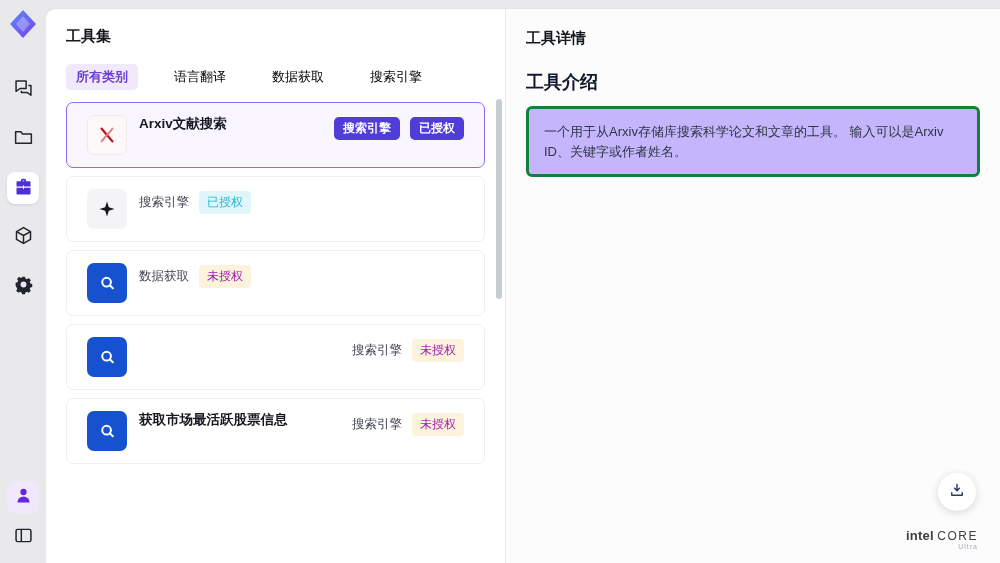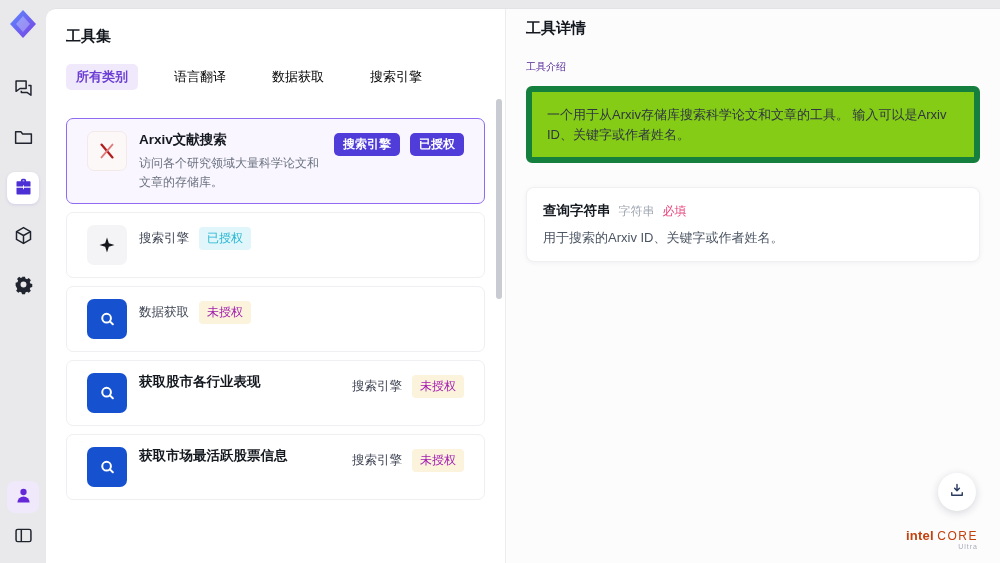--- a/index.html
+++ b/index.html
@@ -16,21 +16,21 @@
   .rail-btn.active { background:#FFFFFF; box-shadow:0 1px 3px rgba(80,50,200,.15); }
   .rail-spacer { flex:1; }
   .rail-btn.user { background:#EFE9FB; margin-bottom:8px; }
 
   
   .main { flex:1; margin-top:8px; background:#FFFFFF; border-radius:10px 0 0 0; border-top:1px solid #E3E3E6; display:flex; overflow:hidden; }
 
   
   .panel-left { width:459px; min-width:459px; padding:18px 10px 0 20px; display:flex; flex-direction:column; position:relative; }
   .pl-title { font-size:15px; font-weight:bold; color:#14181F; margin-bottom:18px; }
-  .tabs { display:flex; align-items:center; gap:26px; margin-bottom:28px; }
+  .tabs { display:flex; align-items:center; gap:26px; margin-bottom:12px; }
   .tab { font-size:13px; color:#000000; cursor:pointer; padding:4px 10px; border-radius:5px; white-space:nowrap; }
   .tab.active { background:#F0E9FB; color:#6C3FD4; font-weight:bold; }
 
   .tool-list { flex:1; overflow:hidden; padding-right:10px; }
   .card { display:flex; align-items:flex-start; gap:12px; padding:12px 20px; background:#FFFFFF; border:1px solid #EFEFF2; border-radius:7px; margin-bottom:8px; cursor:pointer; }
   .card.selected { border:1.5px solid #8E6BF0; background:#F9F6FF; }
   .tile { width:40px; height:40px; min-width:40px; border-radius:7px; display:flex; align-items:center; justify-content:center; }
   .tile.arxiv { background:#FDF8F8; border:1px solid #F3E9E9; }
   .tile.gray { background:#F4F4F6; }
   .tile.blue { background:#1652D0; }
@@ -40,35 +40,35 @@
   .cbadges { display:flex; align-items:center; gap:10px; padding-top:2px; white-space:nowrap; }
   .badge-solid { background:#4F3CD9; color:#FFFFFF; font-size:12px; padding:3px 9px; border-radius:5px; font-weight:bold; }
   .cat-text { font-size:12.5px; color:#3F4554; }
   .auth { font-size:12px; padding:3px 8px; border-radius:4px; }
   .auth.ok { background:#E0F6FA; color:#27B6D2; }
   .auth.no { background:#FBF3DC; color:#a21caf; }
 
   .scrollbar { position:absolute; right:3px; top:90px; width:6px; height:200px; border-radius:3px; background:#C8CBD1; cursor:pointer; }
 
   
-  .panel-right { flex:1; border-left:1px solid #ECECEF; background:#FCFCFD; padding:10px 20px; }
+  .panel-right { flex:1; border-left:1px solid #ECECEF; background:#FCFCFD; padding:20px 20px; }
   .pr-title { font-size:15px; font-weight:bold; color:#14181F; margin-bottom:22px; }
-  .pr-sub { font-size:10px; font-weight:normal; color:#4c1d95; margin-bottom:12px; }
-  .intro-box { background:#84cc16; border:6px solid #15803d; border-radius:6px; padding:13px 15px; font-size:13px; color:#2F3642; line-height:1.5; margin-bottom:24px; }
+  .pr-sub { font-size:18px; font-weight:bold; color:#0f172a; margin-bottom:12px; }
+  .intro-box { background:#c4b5fd; border:3px solid #15803d; border-radius:6px; padding:13px 15px; font-size:13px; color:#2F3642; line-height:1.5; margin-bottom:24px; }
   .param-card { background:#FFFFFF; border:1px solid #F0F0F3; border-radius:8px; box-shadow:0 1px 5px rgba(20,24,40,.05); padding:14px 16px; }
   .param-head { display:flex; align-items:baseline; gap:8px; margin-bottom:9px; }
   .param-name { font-size:13.5px; font-weight:bold; color:#14181F; }
   .param-type { font-size:12px; color:#9CA3AF; }
   .param-req { font-size:12px; color:#E8457C; }
   .param-desc { font-size:13px; color:#4B5563; }
 
   
   .fab { position:absolute; right:24px; bottom:52px; width:38px; height:38px; border-radius:50%; background:#FFFFFF; box-shadow:0 2px 8px rgba(20,24,40,.16); display:flex; align-items:center; justify-content:center; cursor:pointer; }
   .intel-badge { position:absolute; right:22px; bottom:12px; text-align:right; line-height:1.1; }
-  .intel-row { font-size:13px; color:#c2410c; }
+  .intel-row { font-size:13px; color:#404040; }
   .intel-word { font-weight:bold; letter-spacing:.2px; }
   .core-word { font-weight:normal; letter-spacing:1.5px; font-size:12px; }
   .ultra-word { display:block; font-size:7px; color:#A7ADB8; letter-spacing:1px; }
 </style>
 </head>
 <body>
 
 <div class="app">
 
   <aside class="rail">
@@ -160,21 +160,20 @@
 
         <div class="card selected">
           <div class="tile arxiv">
             <svg viewBox="0 0 24 24" width="22" height="22" fill="none" stroke-linecap="round">
               <path d="M6 5l12 14" stroke="#B31B1B" stroke-width="2.4"></path>
               <path d="M18 5L6 19" stroke="#E07B7B" stroke-width="2"></path>
             </svg>
           </div>
           <div class="cbody">
             <div class="ctitle">Arxiv文献搜索</div>
-            <div class="cdesc">访问各个研究领域大量科学论文和文章的存储库。</div>
           </div>
           <div class="cbadges">
             <span class="badge-solid">搜索引擎</span>
             <span class="badge-solid">已授权</span>
           </div>
         </div>
 
         <div class="card">
           <div class="tile gray">
             <svg viewBox="0 0 24 24" width="20" height="20" fill="#16181D">
@@ -201,21 +200,20 @@
         </div>
 
         <div class="card">
           <div class="tile blue">
             <svg viewBox="0 0 24 24" width="20" height="20" fill="none" stroke="#FFFFFF" stroke-width="2.4" stroke-linecap="round">
               <circle cx="11.5" cy="11" r="5.2"></circle>
                 <path d="M15.5 14.8L19 18.3"></path>
             </svg>
           </div>
           <div class="cbody">
-            <div class="ctitle">获取股市各行业表现</div>
           </div>
           <div class="cbadges">
             <span class="cat-text">搜索引擎</span>
             <span class="auth no">未授权</span>
           </div>
         </div>
 
         <div class="card">
           <div class="tile blue">
             <svg viewBox="0 0 24 24" width="20" height="20" fill="none" stroke="#FFFFFF" stroke-width="2.4" stroke-linecap="round">
@@ -237,28 +235,20 @@
 
       <div class="scrollbar"></div>
     </section>
 
     <section class="panel-right">
       <h1 class="pr-title">工具详情</h1>
 
       <h2 class="pr-sub">工具介绍</h2>
       <div class="intro-box">一个用于从Arxiv存储库搜索科学论文和文章的工具。 输入可以是Arxiv ID、关键字或作者姓名。</div>
 
-      <div class="param-card">
-        <div class="param-head">
-          <span class="param-name">查询字符串</span>
-          <span class="param-type">字符串</span>
-          <span class="param-req">必填</span>
-        </div>
-        <div class="param-desc">用于搜索的Arxiv ID、关键字或作者姓名。</div>
-      </div>
     </section>
 
   </div>
 </div>
 
 <div class="fab">
   <span>
     <svg viewBox="0 0 24 24" width="18" height="18" fill="none" stroke="#2A3B5F" stroke-width="1.9" stroke-linecap="round" stroke-linejoin="round">
       <path d="M12 4.5v8.5m0 0l-3.2-3.2M12 13l3.2-3.2"></path>
         <path d="M5 15.5v3.5h14v-3.5"></path>

